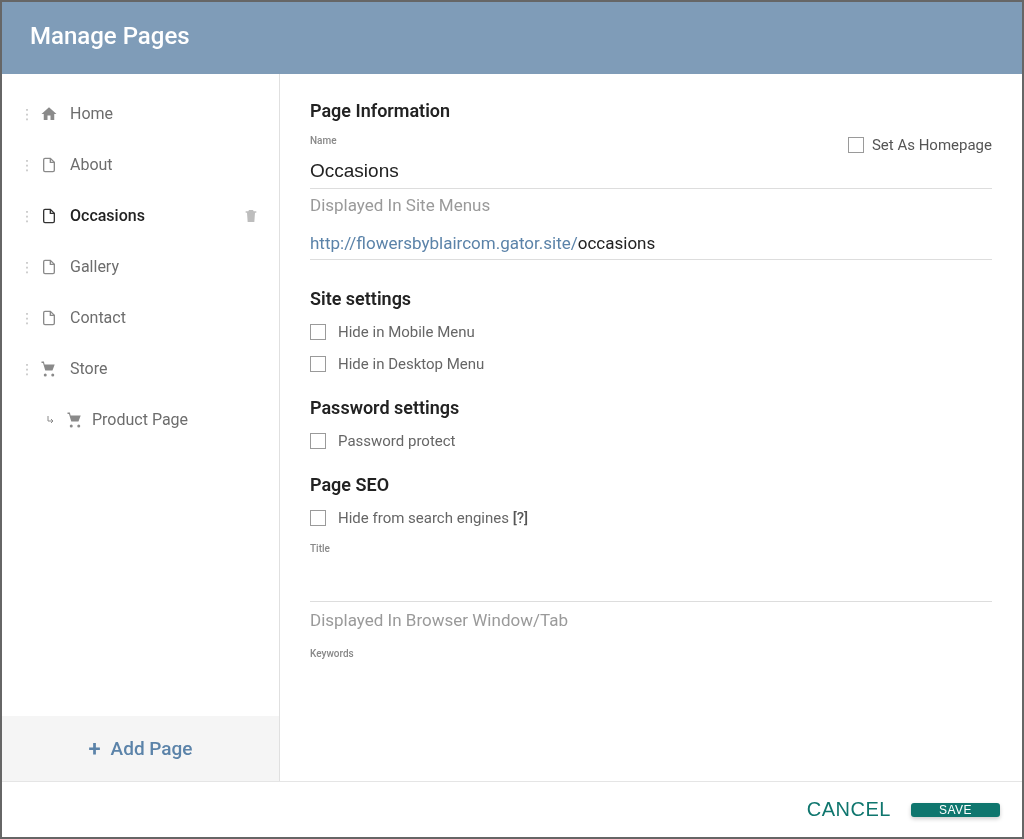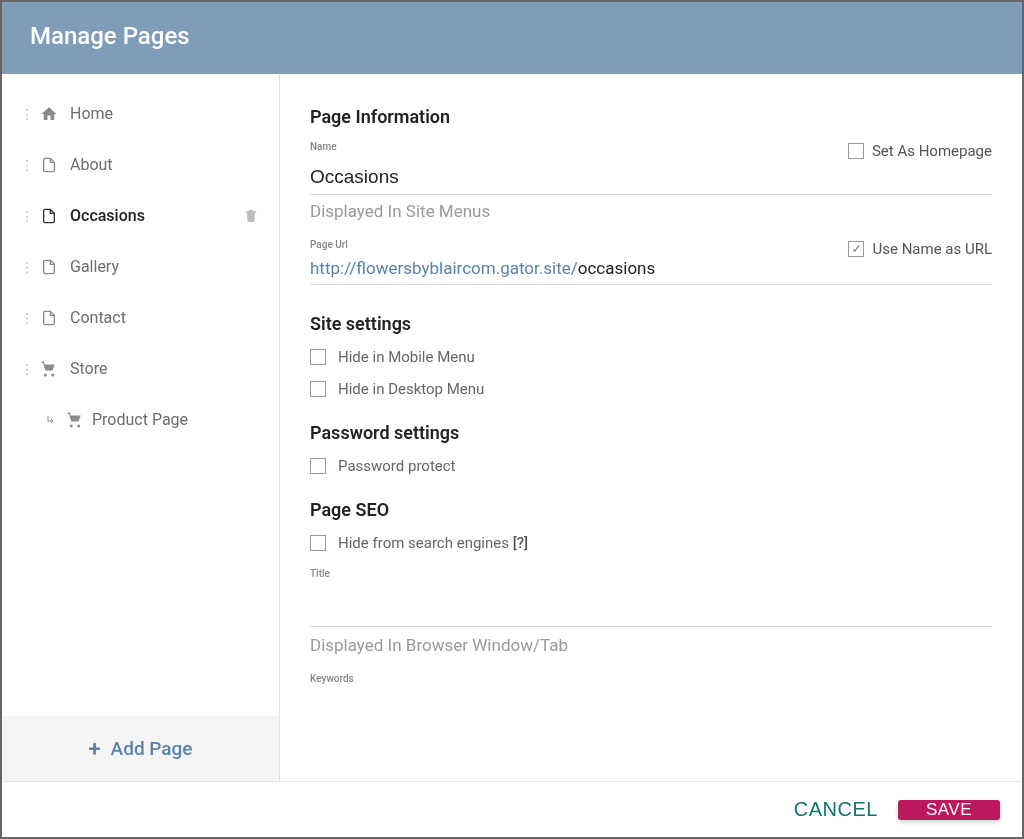--- a/index.html
+++ b/index.html
@@ -101,21 +101,21 @@
   }
   .main::-webkit-scrollbar { width: 10px; }
   .main::-webkit-scrollbar-thumb { background: #c8c8c8; border-radius: 5px; }
   .section-title {
     font-size: 18px;
     font-weight: 600;
     color: #222;
     margin-bottom: 14px;
     margin-top: 24px;
   }
-  .section-title.first { margin-top: 8px; }
+  .section-title.first { margin-top: 2px; }
   .field-row {
     display: flex;
     align-items: center;
     justify-content: space-between;
   }
   .field-label {
     font-size: 10px;
     color: #888;
     font-weight: 500;
     margin-bottom: 8px;
@@ -198,24 +198,24 @@
   .btn-cancel {
     background: none;
     border: none;
     font-size: 20px;
     font-weight: 500;
     color: #0f766e;
     cursor: pointer;
     letter-spacing: 0.5px;
   }
   .btn-save {
-    background: #be185d;
+    background: #0f766e;
     border: none;
     color: #fff;
-    font-size: 17px;
+    font-size: 12px;
     font-weight: 500;
     padding: 0 28px;
     border-radius: 3px;
     box-shadow: 0 2px 4px rgba(0,0,0,0.2);
     cursor: pointer;
     letter-spacing: 0.5px;
   }
   svg { display: block; }
 </style>
 </head>
@@ -328,27 +328,20 @@
     <div class="field-row">
       <div class="field-label">Name</div>
       <label class="right-checkbox">
         <span class="chk"></span>
         <span>Set As Homepage</span>
       </label>
     </div>
     <input class="name-input" value="Occasions" style="">
     <div class="hint">Displayed In Site Menus</div>
 
-    <div class="field-row">
-      <div class="field-label">Page Url</div>
-      <label class="right-checkbox">
-        <span class="chk">✓</span>
-        <span>Use Name as URL</span>
-      </label>
-    </div>
     <div class="url-row">
       <span class="url-base">http://flowersbyblaircom.gator.site/</span><span class="url-slug">occasions</span>
     </div>
 
     <div class="section-title">Site settings</div>
     <label class="chk-row">
       <span class="chk"></span>
       <span class="chk-label">Hide in Mobile Menu</span>
     </label>
     <label class="chk-row">

